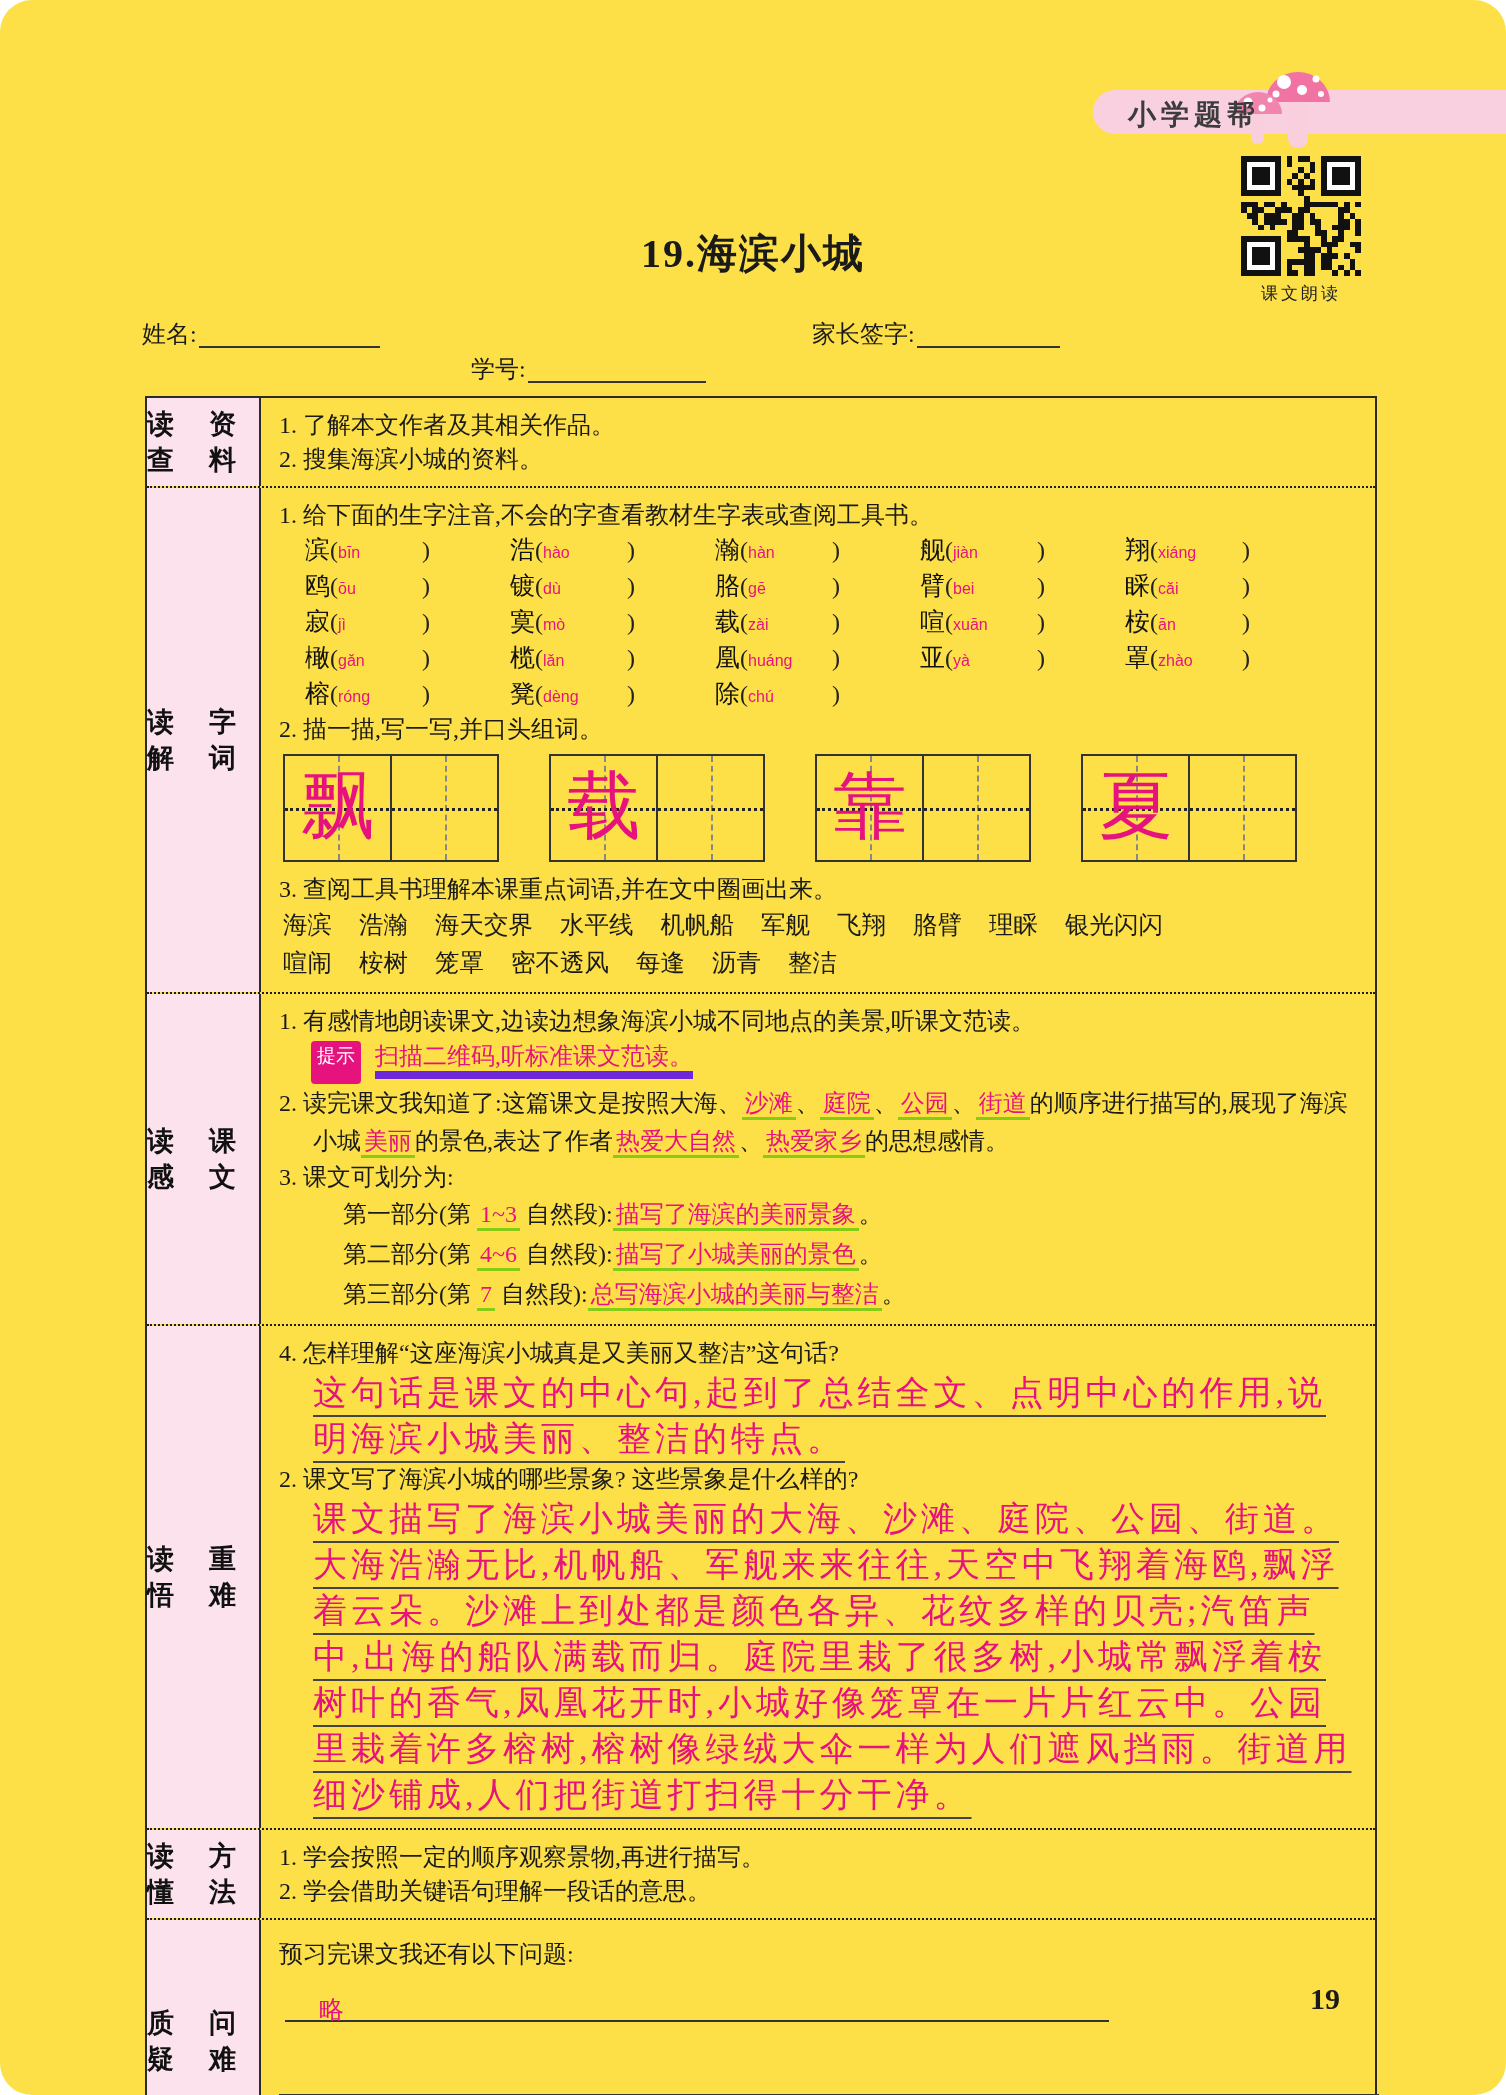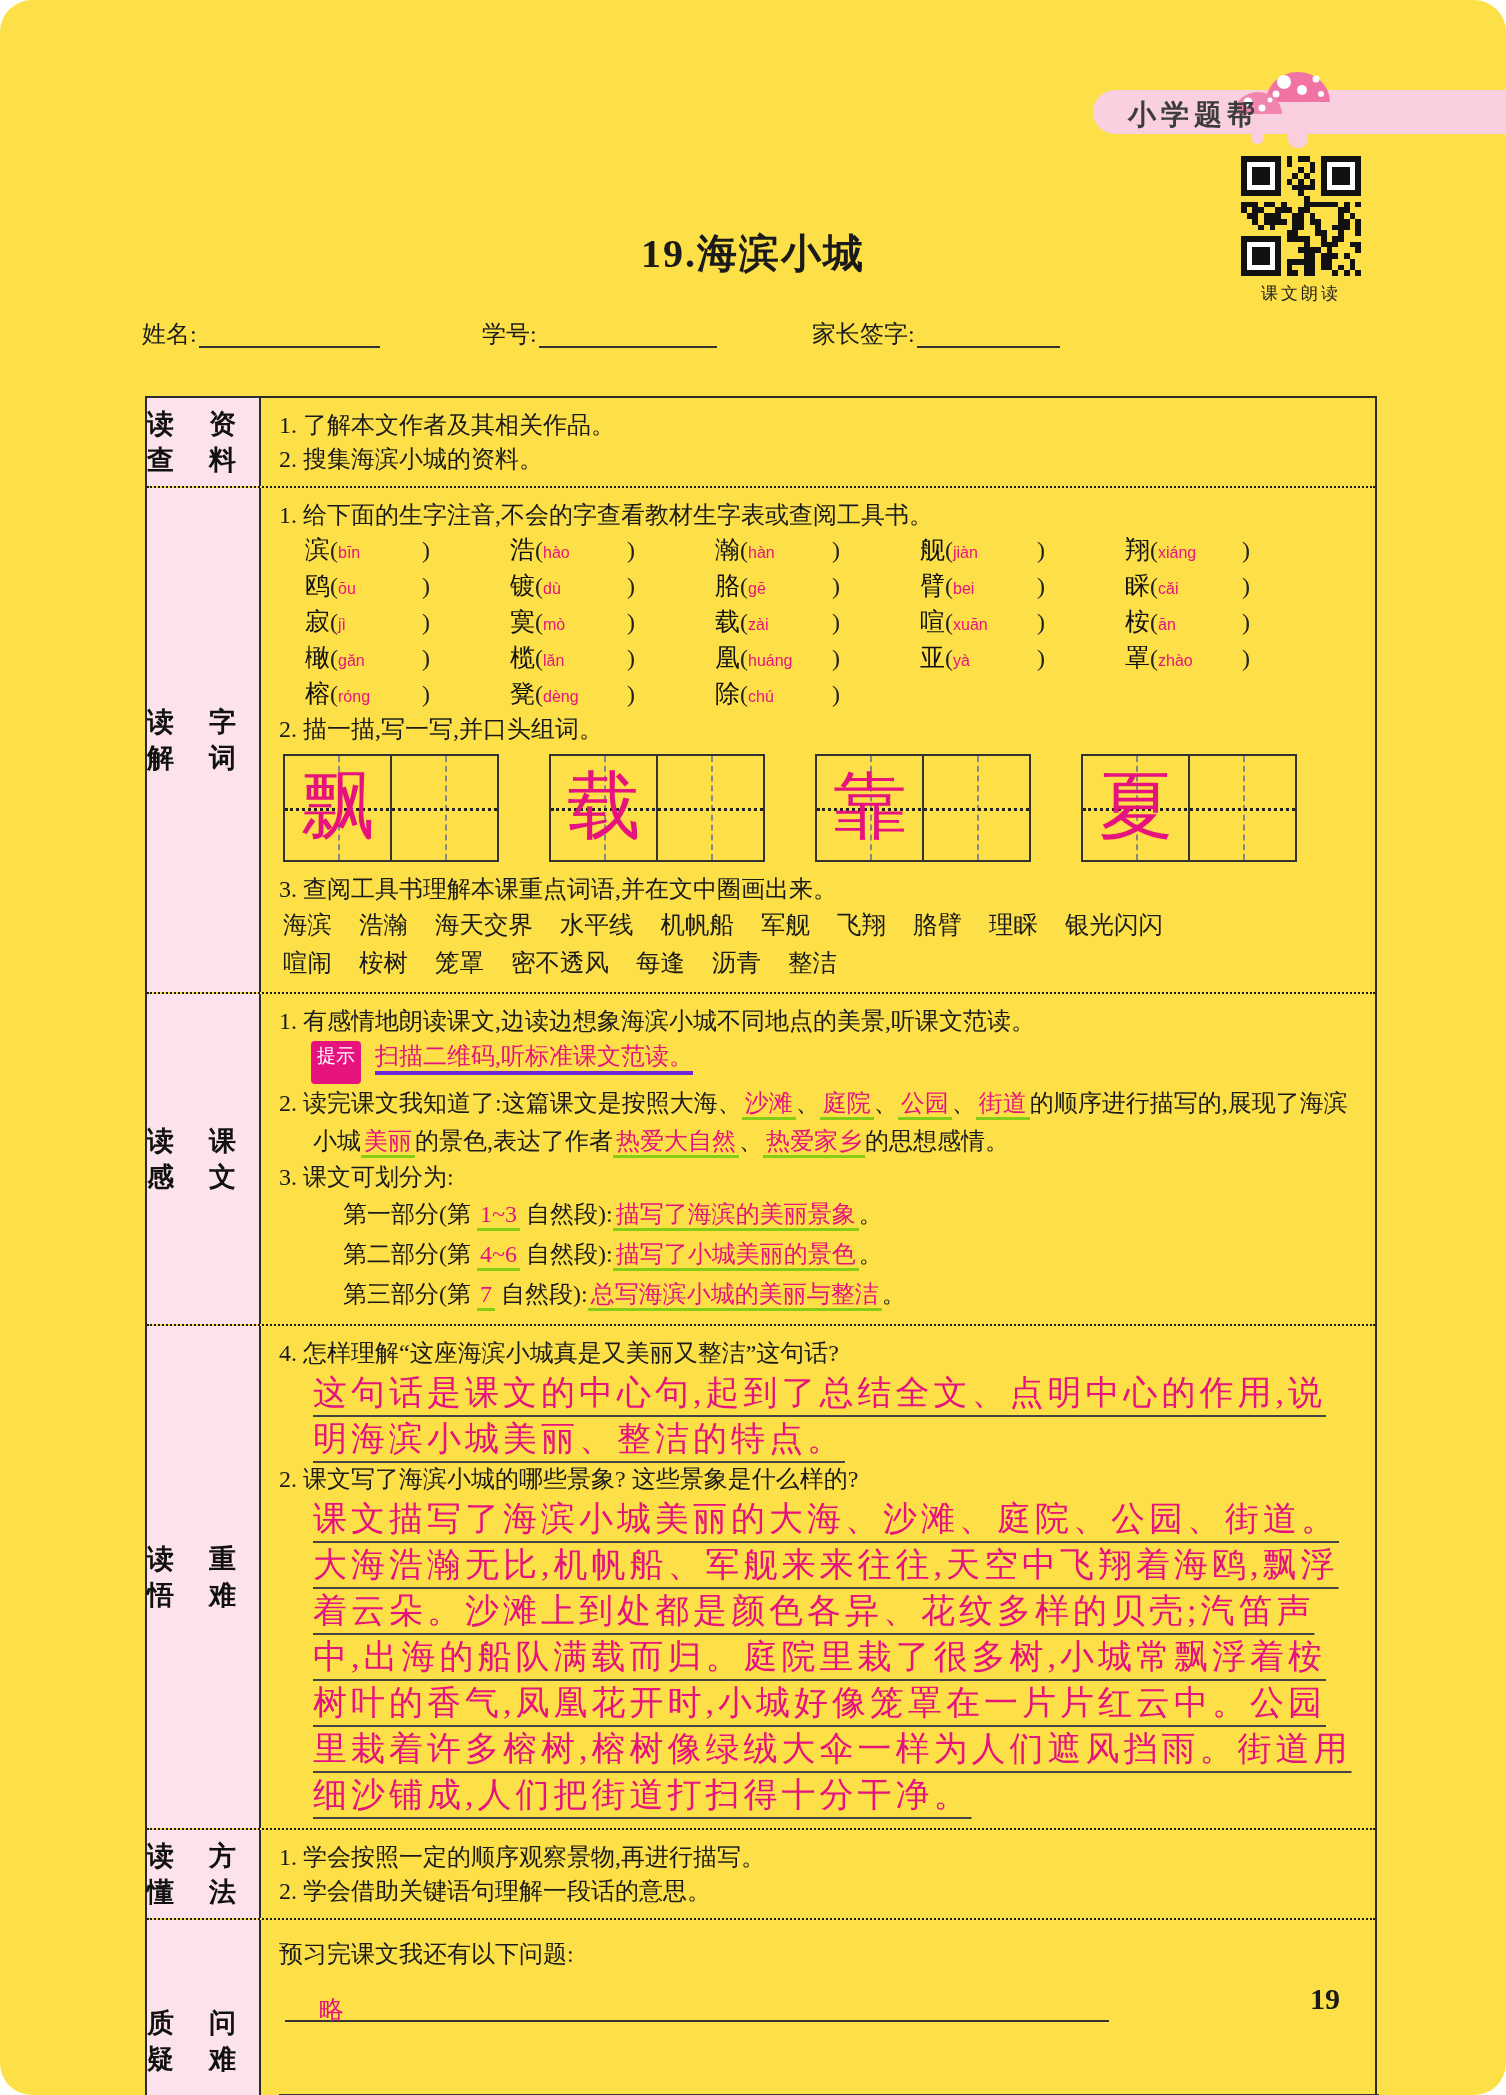--- a/index.html
+++ b/index.html
@@ -14,21 +14,21 @@
   .mushrooms{position:absolute;left:1218px;top:52px;width:140px;height:100px;z-index:2;}
   .qr-box{position:absolute;left:1240px;top:156px;width:122px;height:120px;}
   .qr-caption{position:absolute;left:1234px;top:282px;width:134px;text-align:center;
               font-size:17px;letter-spacing:3px;color:#222;}
   .page-title{position:absolute;left:0;top:226px;width:100%;text-align:center;
               font-size:40px;font-weight:bold;letter-spacing:2px;}
 
   
   .name-row{position:absolute;top:318px;left:0;width:1506px;height:46px;font-size:24px;}
   .nf{position:absolute;top:0;}
-  .nf1{left:142px;} .nf2{left:482px;} .nf3{left:812px;}
+  .nf1{left:142px;} .nf2{left:471px;margin-top:35px;} .nf3{left:812px;}
   .blankline{display:inline-block;border-bottom:2px solid #333;height:28px;
              vertical-align:-6px;margin-left:2px;}
   .w1{width:181px;} .w2{width:178px;} .w3{width:143px;}
 
   
   .sheet{position:absolute;left:145px;top:396px;width:1228px;border:2px solid #2b2b2b;}
   .srow{display:flex;border-bottom:2.5px dotted #1c1c1c;}
   .srow:last-child{border-bottom:none;}
   .side{width:112px;flex:none;background:#fbe2ec;border-right:2px solid #2b2b2b;
         display:flex;flex-direction:row;justify-content:center;align-items:center;
@@ -63,21 +63,21 @@
   
   .seg-k{color:#1a1a1a;}
   .seg-p{color:var(--accent);border-bottom:3px solid #84cc16;padding:0 3px 1px 3px;}
   .rich{padding-left:34px;text-indent:-34px;line-height:38px;}
   .part-line{padding-left:64px;line-height:40px;}
 
   .hint-line{padding-left:32px;line-height:36px;}
   .hint-tag{display:inline-block;background:var(--accent);color:#fff;font-weight:normal;
             font-size:19px;line-height:28px;padding:1px 6px 14px;border-radius:4px;
             margin-right:8px;vertical-align:2px;}
-  .hint-text{color:var(--accent);border-bottom:4px solid #6d28d9;padding-bottom:2px;}
+  .hint-text{color:var(--accent);border-bottom:8px solid #6d28d9;padding-bottom:2px;}
 
   
   .ans{padding-left:34px;color:var(--accent);font-size:34px;line-height:46px;
        letter-spacing:4px;text-decoration:underline;text-decoration-color:#444;
        text-decoration-thickness:1.5px;text-underline-offset:11px;}
 
   
   .q6-line1{line-height:48px;}
   .ans-blank1{display:inline-block;width:790px;border-bottom:2px solid #333;height:34px;
               vertical-align:-8px;margin-left:6px;color:var(--accent);font-size:25px;

